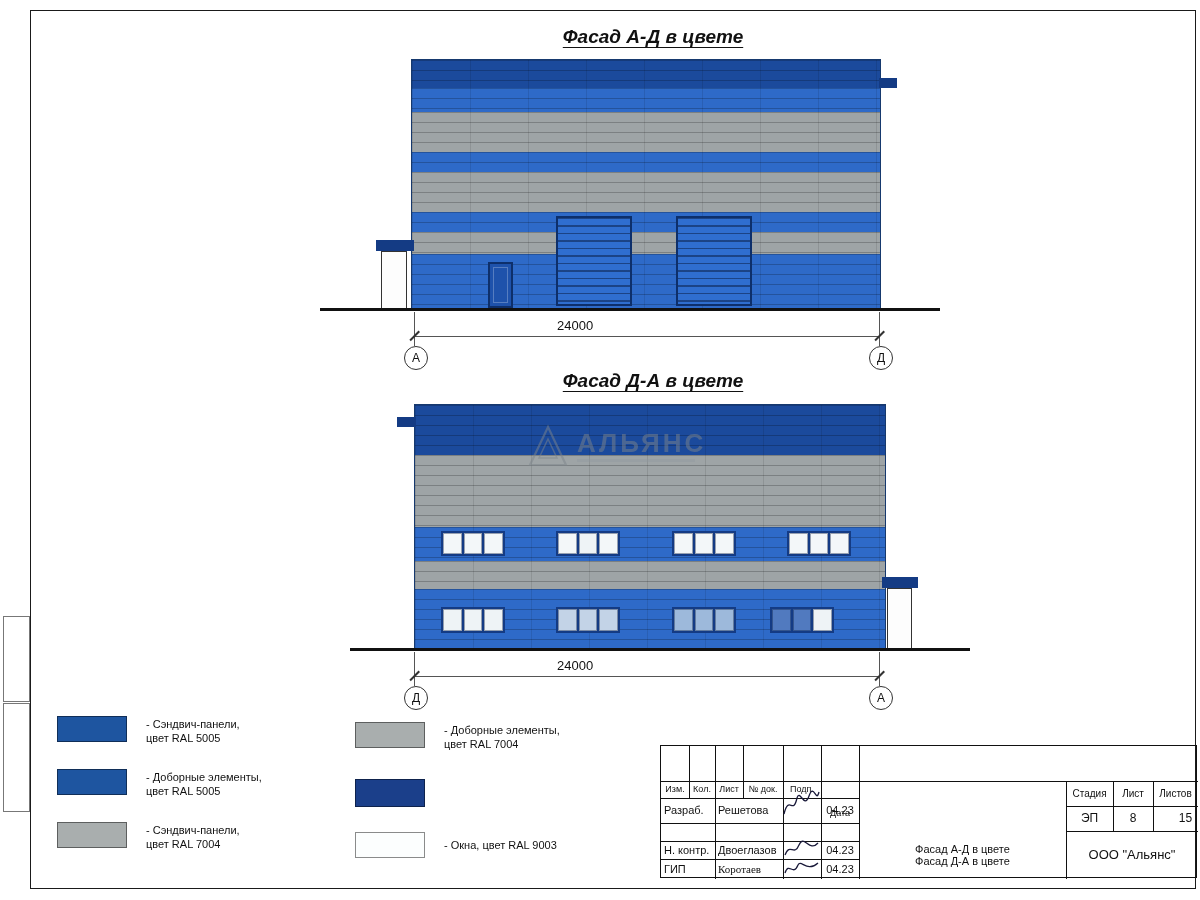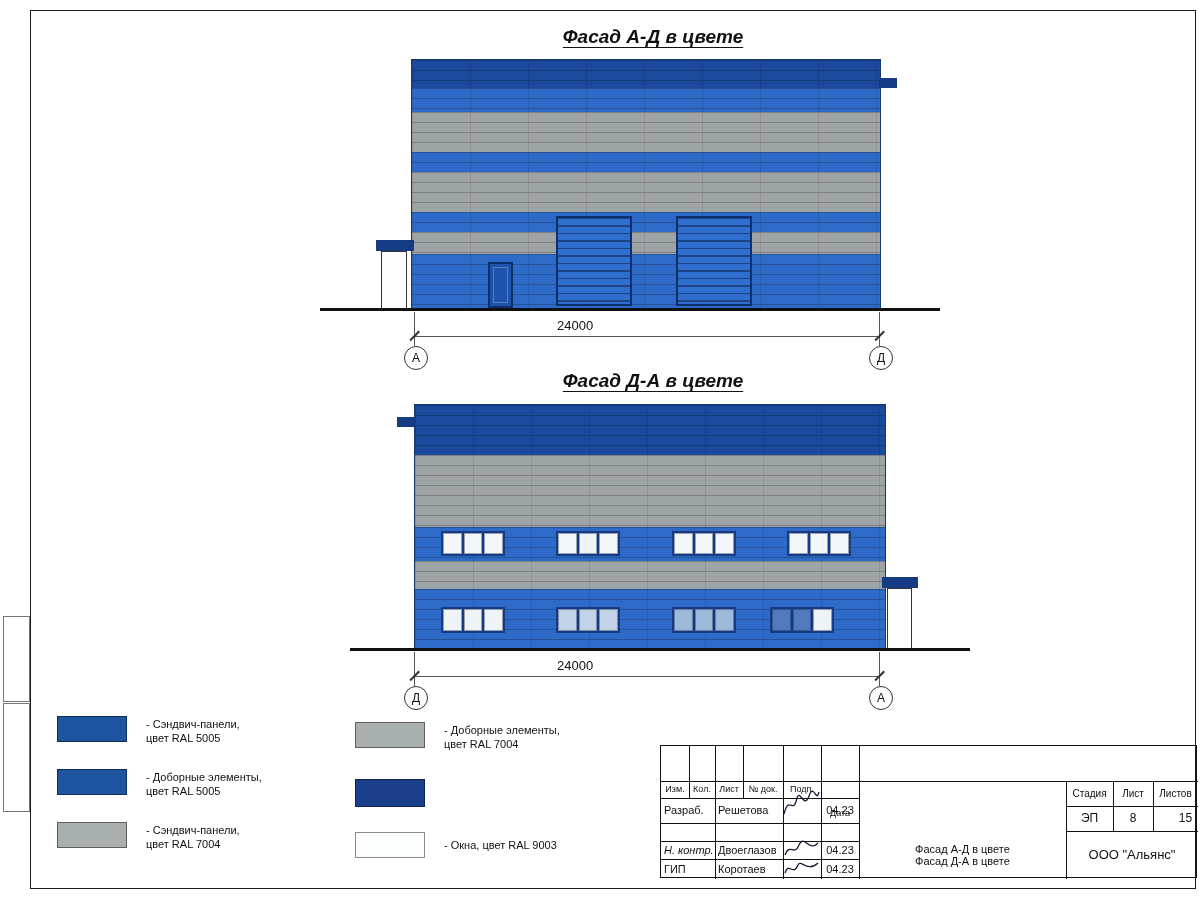--- a/index.html
+++ b/index.html
@@ -143,20 +143,30 @@
       <div class="win-pane" style="background: rgb(81, 122, 191);"></div>
       <div class="win-pane" style="background: rgb(238, 243, 246);"></div>
     </div>
   </div>
 
   <div class="flag" style="left: 397px; top: 417px; width: 19px; height: 10px; background: rgb(20, 59, 132);"></div>
   <div class="slab" style="left: 882px; top: 577px; width: 36px; height: 11px; background: rgb(20, 59, 132);"></div>
   <div class="post" style="left:887px;top:588px;width:25px;height:61px;"></div>
   <div class="ground" style="left:350px;top:648px;width:620px;"></div>
 
+  <div class="watermark" style="left:527px;top:424px;">
+    <svg width="42" height="44" viewBox="0 0 42 44">
+      <path d="M21 3 L39 41 H3 Z" fill="none" stroke="#7d858b" stroke-width="2.2"></path>
+      <path d="M21 15 L30 34 H12 Z" fill="none" stroke="#7d858b" stroke-width="1.5"></path>
+    </svg>
+    <div>
+      <div class="wm-text">АЛЬЯНС</div>
+      <div class="wm-sub"></div>
+    </div>
+  </div>
 
   <div class="ext" style="left:414px;top:652px;height:34px;"></div>
   <div class="ext" style="left:879px;top:652px;height:34px;"></div>
   <div class="dimline" style="left:414px;top:676px;width:466px;"></div>
   <div class="tick" style="left:408px;top:675px;"></div>
   <div class="tick" style="left:873px;top:675px;"></div>
   <div class="dim-label" style="left:557px;top:658px;">24000</div>
   <div class="axis-circle" style="left:404px;top:686px;">Д</div>
   <div class="axis-circle" style="left:869px;top:686px;">А</div>
 
@@ -204,26 +214,26 @@
     <div class="tbcell tb-head" style="left:28px;top:35px;width:26px;height:17px;">Кол.</div>
     <div class="tbcell tb-head" style="left:54px;top:35px;width:28px;height:17px;">Лист</div>
     <div class="tbcell tb-head" style="left:82px;top:35px;width:40px;height:17px;">№ док.</div>
     <div class="tbcell tb-head" style="left:122px;top:35px;width:38px;height:17px;">Подп.</div>
     <div class="tbcell tb-head" style="left:160px;top:35px;width:38px;height:17px;margin-top:24px;">Дата</div>
 
     <div class="tbcell left" style="left:0;top:52px;width:54px;height:25px;">Разраб.</div>
     <div class="tbcell left" style="left:54px;top:52px;width:68px;height:25px;">Решетова</div>
     <div class="tbcell" style="left:160px;top:52px;width:38px;height:25px;">04.23</div>
 
-    <div class="tbcell left" style="left:0;top:95px;width:54px;height:18px;font-style:italic;">Н. контр.</div>
+    <div class="tbcell left" style="left:0;top:95px;width:54px;height:18px;">Н. контр.</div>
     <div class="tbcell left" style="left:54px;top:95px;width:68px;height:18px;">Двоеглазов</div>
     <div class="tbcell" style="left:160px;top:95px;width:38px;height:18px;">04.23</div>
 
     <div class="tbcell left" style="left:0;top:113px;width:54px;height:20px;">ГИП</div>
-    <div class="tbcell left" style="left:54px;top:113px;width:68px;height:20px;">Коротаев</div>
+    <div class="tbcell left" style="left:54px;top:113px;width:68px;height:20px;font-family:Liberation Serif, serif;">Коротаев</div>
     <div class="tbcell" style="left:160px;top:113px;width:38px;height:20px;">04.23</div>
 
     <svg class="sig" style="left:120px;top:40px;" width="40" height="34" viewBox="0 0 40 34">
       <path d="M3 28 C 8 8, 12 30, 16 12 C 19 2, 23 24, 28 10 S 35 18, 38 6" fill="none" stroke="#1a1a3a" stroke-width="1.3"></path>
     </svg>
     <svg class="sig" style="left:122px;top:93px;" width="38" height="20" viewBox="0 0 38 20">
       <path d="M2 16 C 7 3, 11 18, 16 6 S 26 14, 35 4" fill="none" stroke="#1a1a3a" stroke-width="1.3"></path>
     </svg>
     <svg class="sig" style="left:122px;top:111px;" width="38" height="20" viewBox="0 0 38 20">
       <path d="M2 16 C 6 4, 10 20, 15 8 C 18 2, 24 16, 35 6" fill="none" stroke="#1a1a3a" stroke-width="1.3"></path>

